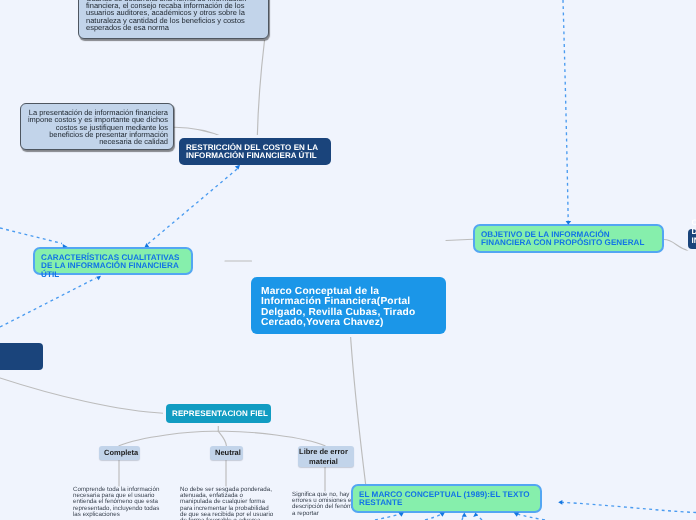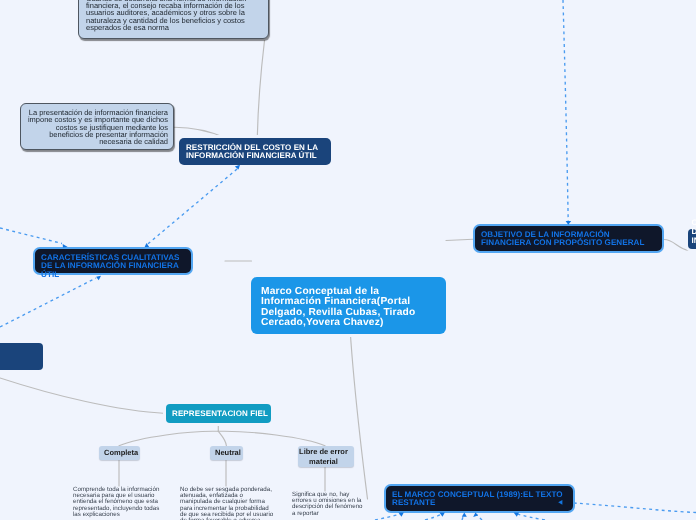--- a/index.html
+++ b/index.html
@@ -16,21 +16,21 @@
   .n-root{background:#1b96e8;border-radius:6px;color:#fff;
           font-weight:bold;font-size:10.2px;line-height:10.4px;letter-spacing:.17px;
           padding:10px 10px 6px;box-shadow:0 0 0 3px #f0f4fd;align-items:flex-start;}
 
   
   .n-navy{background:#1a447b;border-radius:5px;color:#fff;font-weight:bold;
           font-size:8.05px;line-height:8.7px;letter-spacing:.05px;padding:6.8px 7px 4px;align-items:flex-end;
           box-shadow:0 0 0 3px #f0f4fd;}
 
   
-  .n-white{background:#0f172a;border:2px solid #53a6f2;border-radius:7px;
+  .n-white{background:#86efac;border:2px solid #53a6f2;border-radius:7px;
            color:#1273e6;font-weight:bold;font-size:8.1px;line-height:8.5px;
            letter-spacing:.05px;padding:4.6px 6px 3px;align-items:flex-start;}
 
   
   .n-teal{background:#119cc2;border-radius:4px;color:#fff;font-weight:bold;
           font-size:8px;line-height:10px;letter-spacing:.13px;padding:3px 6px;
           text-align:center;white-space:nowrap;box-shadow:0 0 0 3px #f0f4fd;}
 
   
   .n-chip{background:#c2d4ea;border-radius:3px;color:#1c1c1c;font-weight:bold;
@@ -137,21 +137,21 @@
   </div>
 
   <div class="node n-text" style="left:180px;top:487px;width:95px;align-items:flex-start;">
     <span>No debe ser sesgada ponderada, atenuada, enfatizada o manipulada de cualquier forma para incrementar la probabilidad de que sea recibida por el usuario de forma favorable o adversa</span>
   </div>
 
   <div class="node n-text" style="left:292px;top:492px;width:75px;align-items:flex-start;">
     <span>Significa que no, hay errores u omisiones en la descripción del fenómeno a reportar</span>
   </div>
 
-  <div class="node n-white" style="left:384px;top:484px;width:191px;height:29px;">
+  <div class="node n-white" style="left:351px;top:484px;width:191px;height:29px;">
     <span>EL MARCO CONCEPTUAL (1989):EL TEXTO RESTANTE</span>
   </div>
 
   <svg class="arrows" viewBox="0 0 696 520">
     <g fill="#1476e0">
       <path d="M240,164.8 L234.8,166.4 L238.5,169.6 Z"></path>
       <path d="M146.5,243.1 L144.6,247 L149.2,247 Z"></path>
       <path d="M67.7,246.9 L62.7,243.9 L62.9,247.6 Z"></path>
       <path d="M101,275.8 L96.1,276.8 L98.7,280.2 Z"></path>
       <path d="M568.3,224.8 L565.6,221 L571.2,221 Z"></path>

